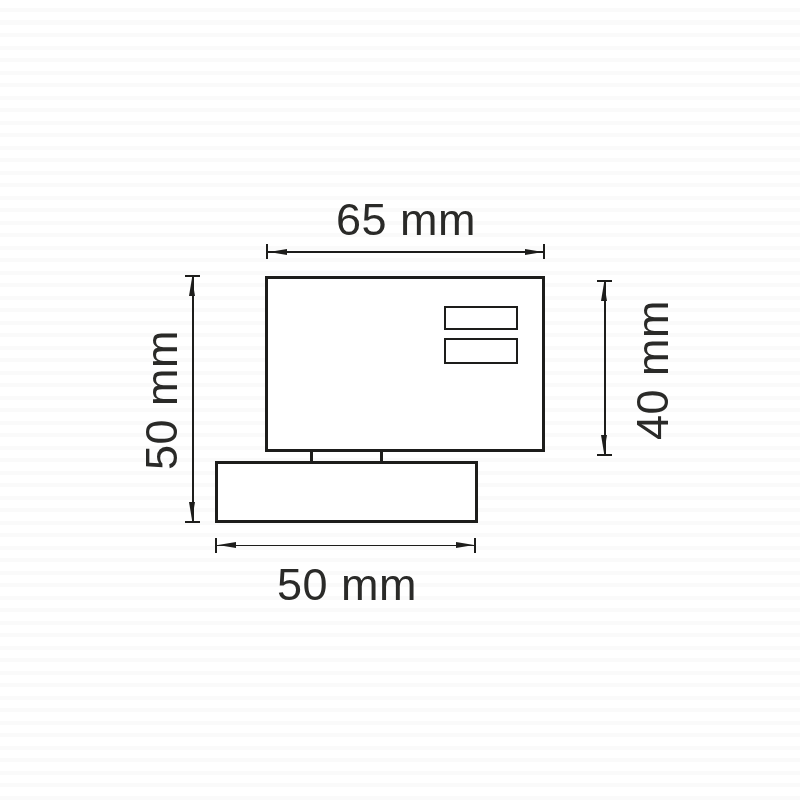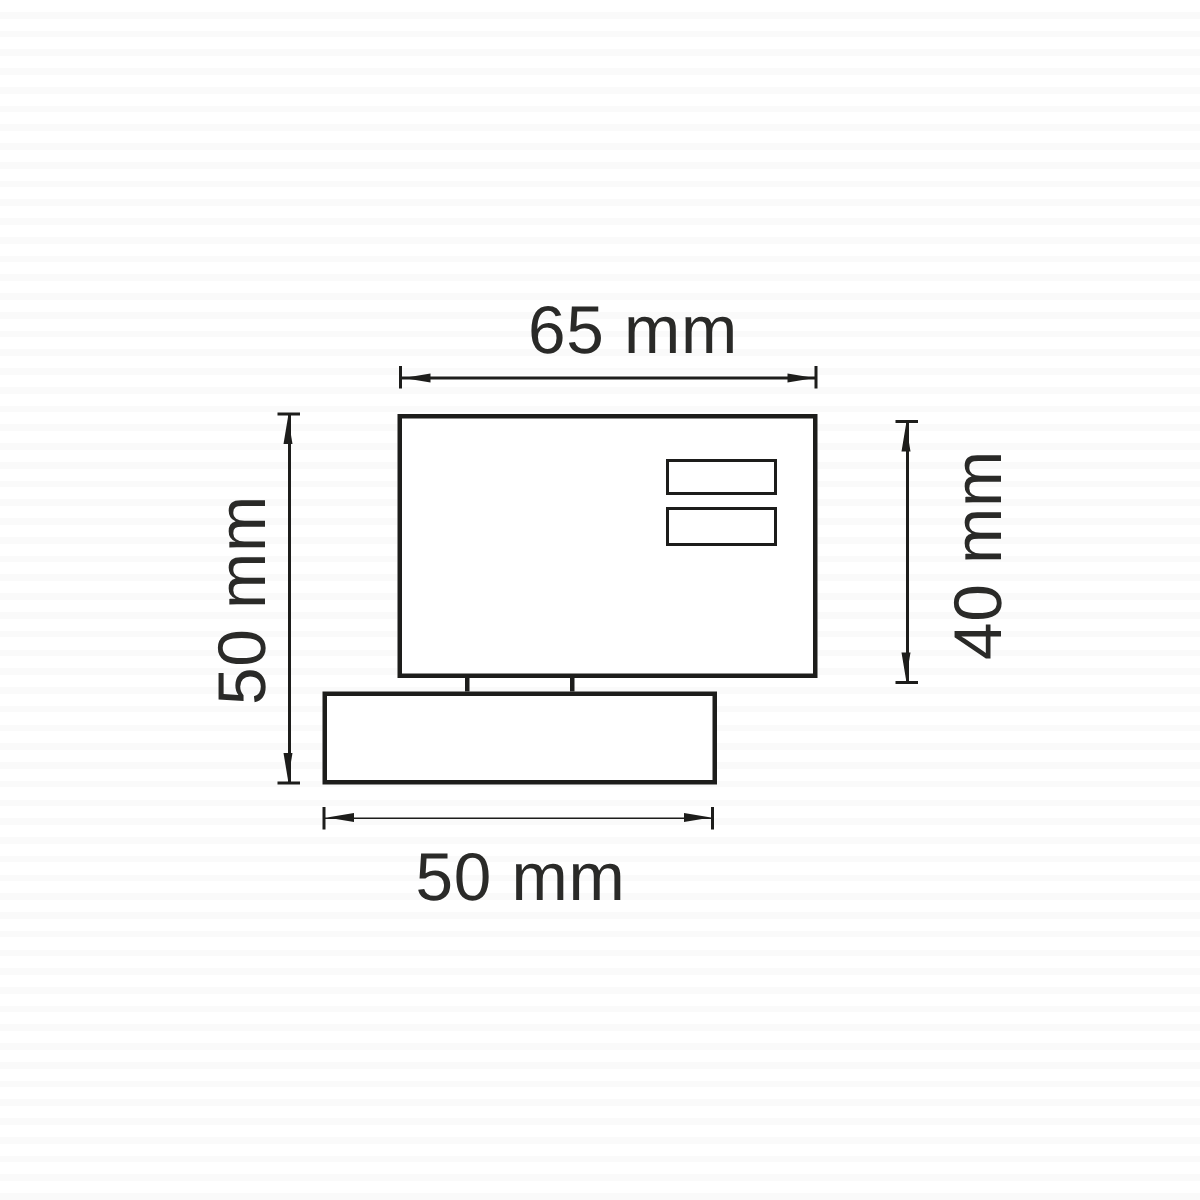--- a/index.html
+++ b/index.html
@@ -54,21 +54,21 @@
   
   .dim-label {
     position: absolute;
     color: #2a2a28;
     font-size: 45px;
     font-weight: 300;
     letter-spacing: 0.5px;
     white-space: nowrap;
     line-height: 1;
   }
-  .label-top    { left: 422px; top: 197px; transform: translateX(-50%); }
+  .label-top    { left: 406px; top: 197px; transform: translateX(-50%); }
   .label-bottom { left: 347px; top: 562px; transform: translateX(-50%); }
   .label-left   { left: 161px; top: 400px; transform: translate(-50%, -50%) rotate(-90deg); }
   .label-right  { left: 652px; top: 370px; transform: translate(-50%, -50%) rotate(-90deg); }
 
   
   .dim-top-line   { left: 267px; top: 251px; width: 277px; }
   .dim-top-tick-l { left: 266px; top: 244px; }
   .dim-top-tick-r { left: 543px; top: 244px; }
   .dim-top-arr-l  { left: 269px; top: 248.5px; }
   .dim-top-arr-r  { left: 525px; top: 248.5px; }

